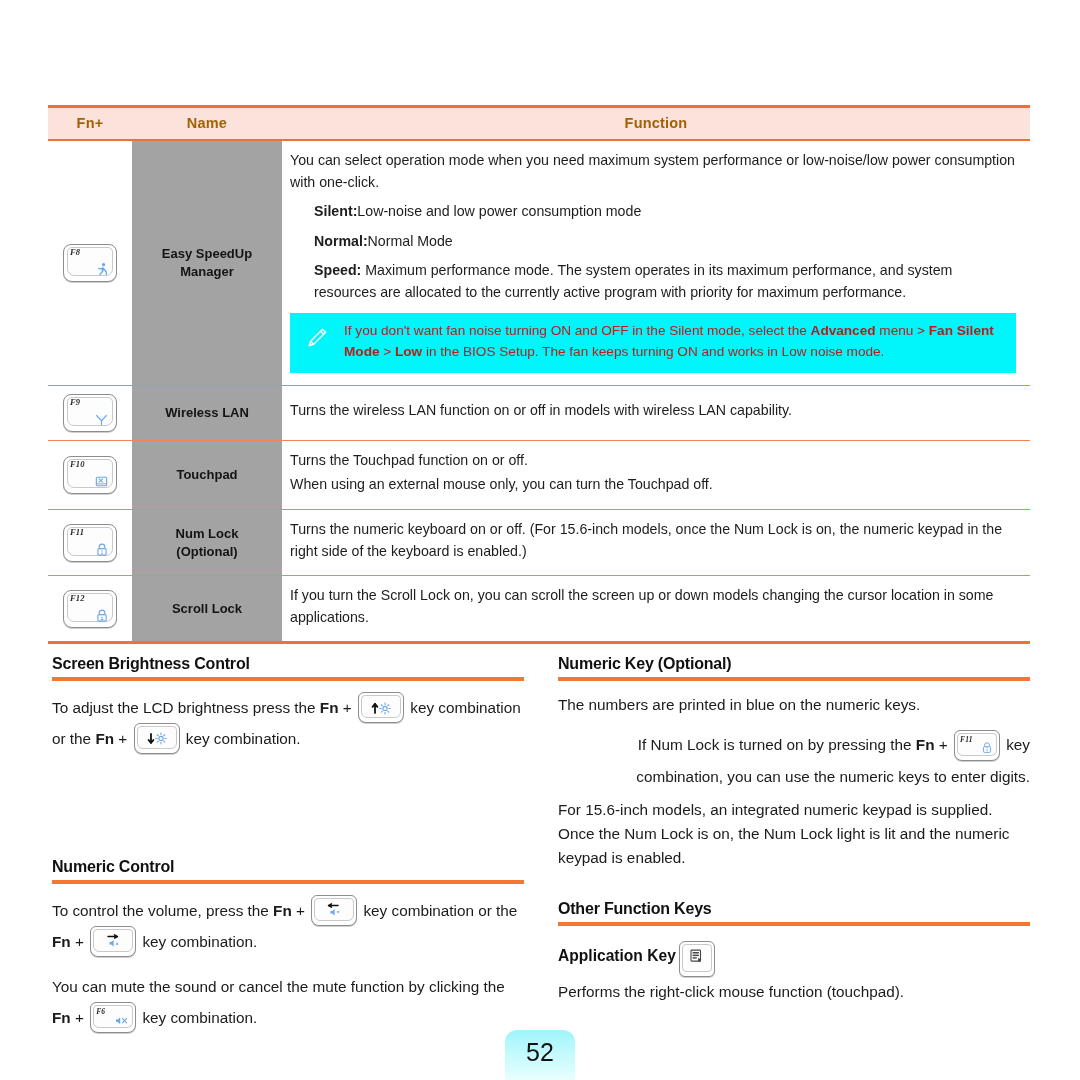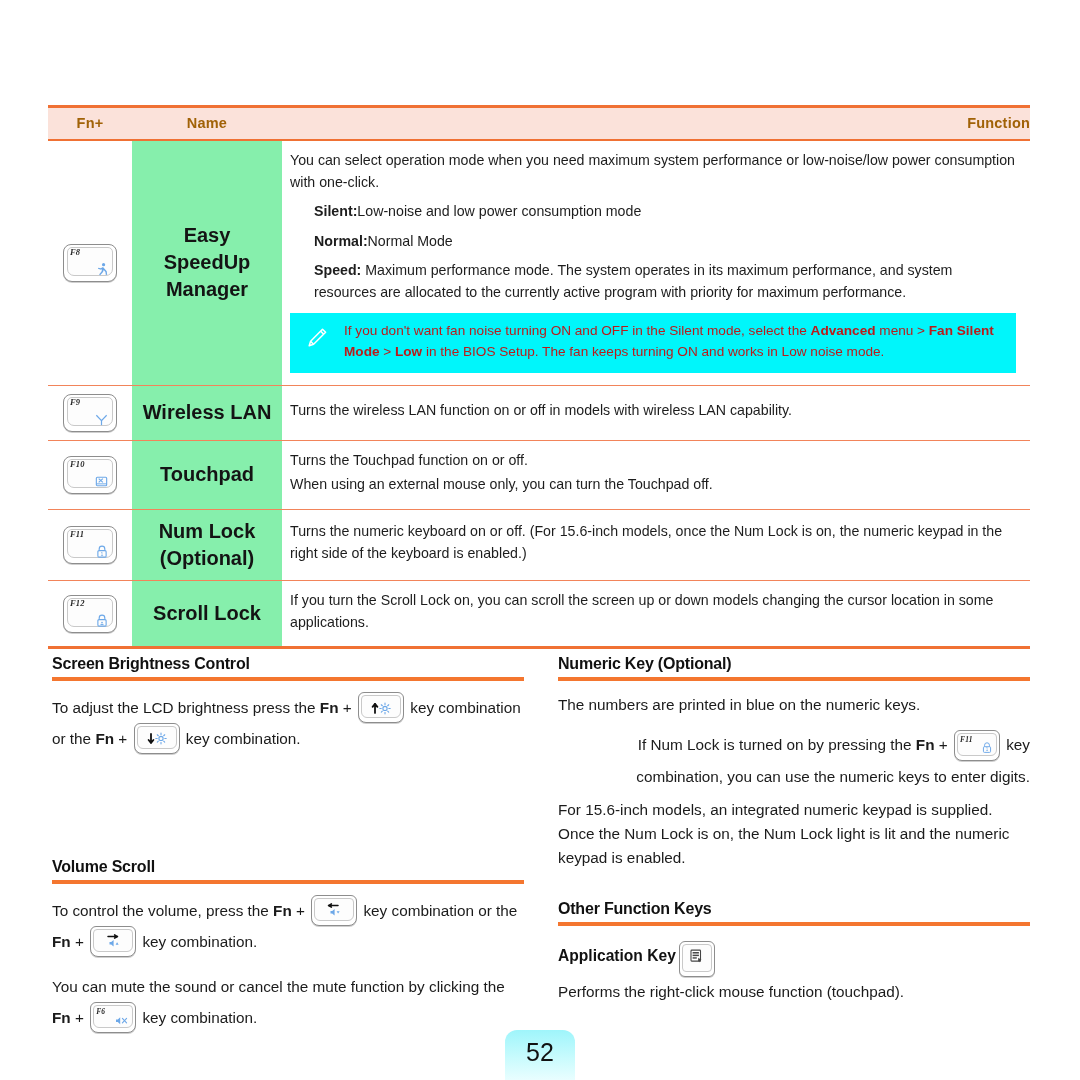--- a/index.html
+++ b/index.html
@@ -41,38 +41,38 @@
     border-bottom: 2px solid #f07134;
     font-size: 14.5px;
     font-weight: bold;
     color: #a16207;
     padding: 7px 0 8px 0;
     text-align: center;
     letter-spacing: .2px;
   }
   .fn-table thead th.th-key { text-align: center; }
   .fn-table thead th.th-name { text-align: center; }
-  .fn-table thead th.th-func { text-align: right; margin-top: 48px; }
+  .fn-table thead th.th-func { text-align: center; margin-top: 48px; }
 
   .fn-table td {
     vertical-align: middle;
     border-bottom: 1.5px solid #f2845a;
     padding: 0;
   }
   .fn-table tr.last-row td { border-bottom: 3px solid #f07134; }
 
   td.cell-key {
     text-align: center;
     padding: 8px 0;
   }
   td.cell-name {
-    background: #86efac;
+    background: #a3a3a3;
     text-align: center;
     font-weight: bold;
-    font-size: 20px;
+    font-size: 13px;
     line-height: 1.35;
     padding: 8px 6px;
     color: #141414;
   }
   td.cell-func {
     padding: 9px 14px 10px 8px;
     font-size: 14.2px;
     line-height: 1.52;
     color: #1d1d1d;
   }
@@ -424,21 +424,21 @@
                 <path d="M15.3 3.3 L16.3 4.3"></path>
                 <path d="M21.7 9.7 L22.7 10.7"></path>
                 <path d="M22.7 3.3 L21.7 4.3"></path>
                 <path d="M16.3 9.7 L15.3 10.7"></path>
               </g>
             </svg></span></span><span> key combination.</span>
     </p>
   </div>
 
   <div class="col-left" style="top:858px;">
-    <h2 class="section-title">Volume Scroll</h2>
+    <h2 class="section-title">Numeric Control</h2>
     <div class="title-rule"></div>
     <p class="body-text lead">
       <span>To control the volume, press the </span><b>Fn</b> + <span class="keycap inline"><span class="kc-inner"></span><span class="kc-center"><svg width="32" height="17" viewBox="0 0 32 17">
               <path d="M20 3.6 H10.5 M10.5 3.6 L13.4 1.9 M10.5 3.6 L13.4 5.3" stroke="#111" stroke-width="1.5" fill="none" stroke-linecap="round" stroke-linejoin="round"></path>
               <path d="M12.5 9.2 H14.2 L16.6 7.1 V13.6 L14.2 11.5 H12.5 Z" fill="#6da8e8"></path>
               <path d="M18.6 9.3 L21.6 9.3 L20.1 11.7 Z" fill="#6da8e8"></path>
             </svg></span></span><span> key combination or the </span><b>Fn</b> + <span class="keycap inline"><span class="kc-inner"></span><span class="kc-center"><svg width="32" height="17" viewBox="0 0 32 17">
               <path d="M11 3.6 H20.5 M20.5 3.6 L17.6 1.9 M20.5 3.6 L17.6 5.3" stroke="#111" stroke-width="1.5" fill="none" stroke-linecap="round" stroke-linejoin="round"></path>
               <path d="M12.5 9.2 H14.2 L16.6 7.1 V13.6 L14.2 11.5 H12.5 Z" fill="#6da8e8"></path>
               <path d="M18.6 11.9 L21.6 11.9 L20.1 9.3 Z" fill="#6da8e8"></path>

